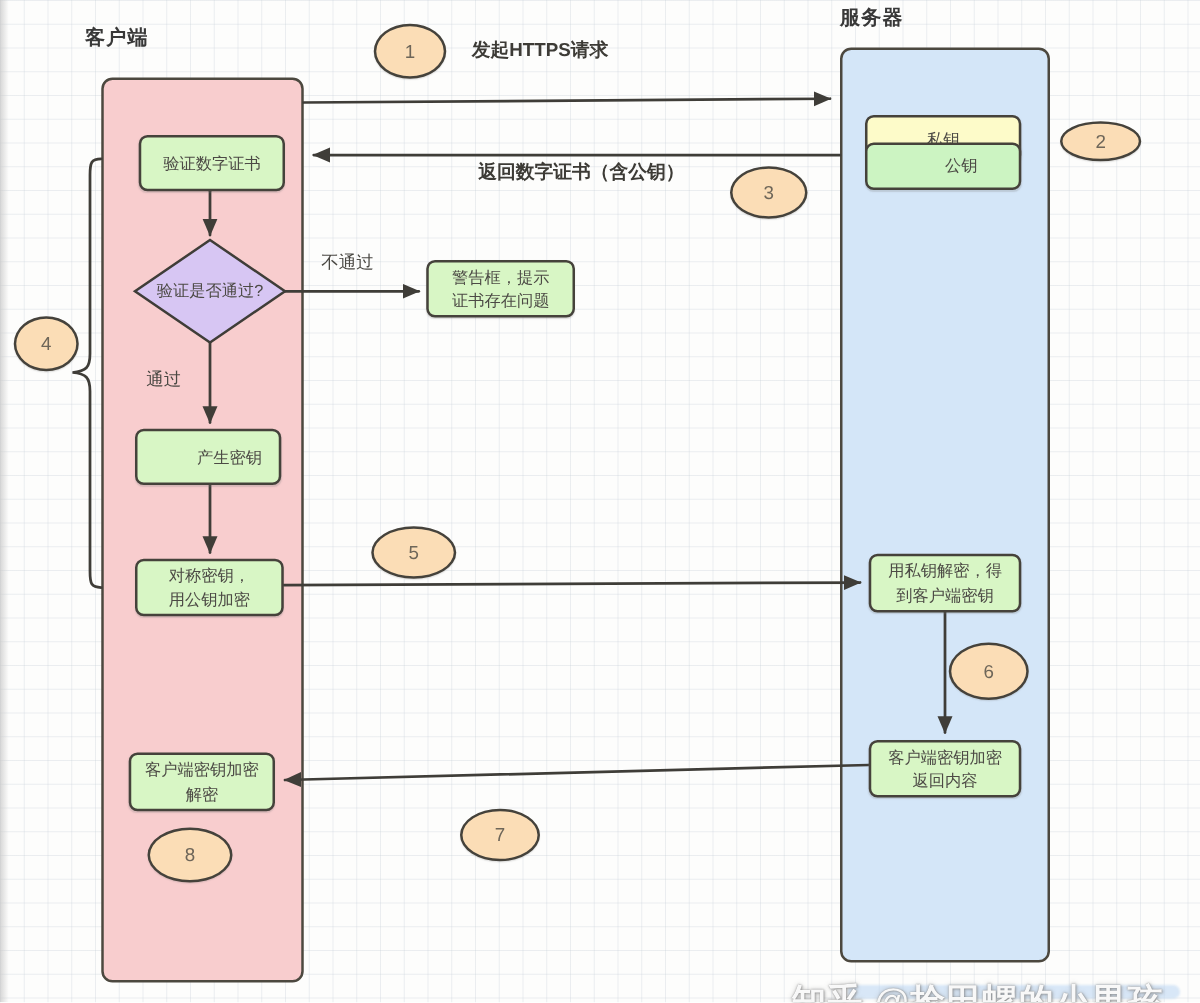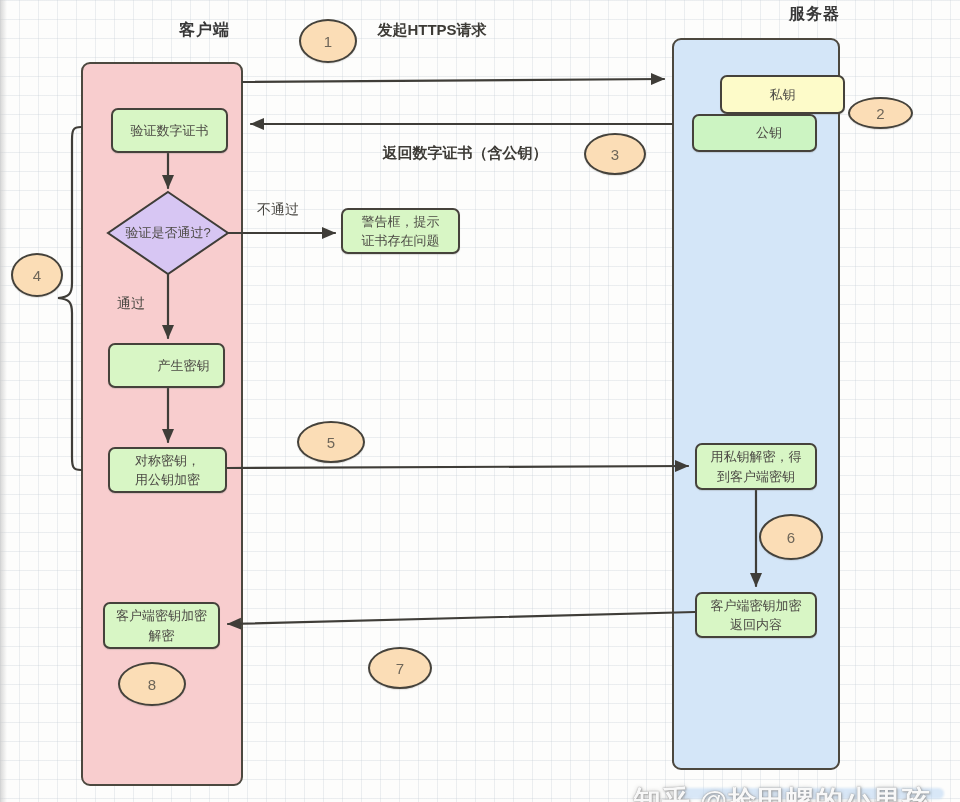--- a/index.html
+++ b/index.html
@@ -19,21 +19,21 @@
     opacity:.75;
   }
   .lane{
     position:absolute;box-sizing:border-box;z-index:1;
     border:2.5px solid #4c483f;border-radius:9px;
   }
   .lane.client{left:81px;top:62px;width:162px;height:724px;background:var(--client-fill,#f8cdce);}
   .lane.server{left:672px;top:38px;width:168px;height:732px;background:var(--server-fill,#d4e6f8);}
   .lane-title{
     position:absolute;z-index:3;font-weight:bold;font-size:16px;color:#383838;
-    text-align:right;letter-spacing:1px;
+    text-align:left;letter-spacing:1px;
   }
   .wires{position:absolute;left:0;top:0;z-index:2;}
   .wire{stroke:var(--line,#3f3d38);stroke-width:2.2;fill:none;stroke-linecap:round;}
   .diamond-shape{fill:var(--decision-fill,#d7c6f3);stroke:var(--line,#3f3d38);stroke-width:2;}
   .node{
     position:absolute;box-sizing:border-box;z-index:3;
     border:2px solid #45423b;border-radius:7px;
     display:flex;align-items:center;justify-content:center;
     text-align:center;font-size:13px;line-height:1.5;color:#4c4a45;
     white-space:pre-line;padding:2px 3px;
@@ -107,36 +107,36 @@
   <div class="node" style="left:111px;top:108px;width:117px;height:45px;">验证数字证书</div>
   <div class="diamond-label" style="left:108px;top:219px;width:120px;height:28px;">验证是否通过?</div>
   <div class="node" style="left:341px;top:208px;width:119px;height:46px;">警告框，提示
 证书存在问题</div>
   <div class="node" style="left:108px;top:343px;width:117px;height:45px;padding-left:37px;">产生密钥</div>
   <div class="node" style="left:108px;top:447px;width:119px;height:46px;text-align:center;">对称密钥，
 用公钥加密</div>
   <div class="node" style="left:103px;top:602px;width:117px;height:47px;">客户端密钥加密
 解密</div>
 
-  <div class="node key-private" style="left:692px;top:75px;width:125px;height:39px;margin-left:28px;">私钥</div>
+  <div class="node key-private" style="left:692px;top:92px;width:125px;height:39px;">私钥</div>
   <div class="node key-public" style="left:692px;top:114px;width:125px;height:38px;">公钥</div>
   <div class="node" style="left:695px;top:443px;width:122px;height:47px;">用私钥解密，得
 到客户端密钥</div>
   <div class="node" style="left:695px;top:592px;width:122px;height:46px;">客户端密钥加密
 返回内容</div>
 
   <div class="step" style="left:299px;top:19px;width:58px;height:44px;">1</div>
   <div class="step" style="left:848px;top:97px;width:65px;height:32px;">2</div>
   <div class="step" style="left:584px;top:133px;width:62px;height:42px;">3</div>
   <div class="step" style="left:11px;top:253px;width:52px;height:44px;">4</div>
   <div class="step" style="left:297px;top:421px;width:68px;height:42px;">5</div>
   <div class="step" style="left:759px;top:514px;width:64px;height:46px;">6</div>
   <div class="step" style="left:368px;top:647px;width:64px;height:42px;">7</div>
   <div class="step" style="left:118px;top:662px;width:68px;height:44px;">8</div>
 
-  <div class="edge-label strong" style="left:352px;top:21px;width:160px;">发起HTTPS请求</div>
-  <div class="edge-label strong" style="left:374px;top:144px;width:182px;">返回数字证书（含公钥）</div>
+  <div class="edge-label strong" style="left:352px;top:31px;width:160px;">发起HTTPS请求</div>
+  <div class="edge-label strong" style="left:374px;top:128px;width:182px;">返回数字证书（含公钥）</div>
   <div class="edge-label" style="left:254px;top:201px;width:48px;">不通过</div>
   <div class="edge-label" style="left:111px;top:295px;width:40px;">通过</div>
 
   <div class="watermark">知乎 @捡田螺的小男孩</div>
 
 </div>
 
 </body></html>

